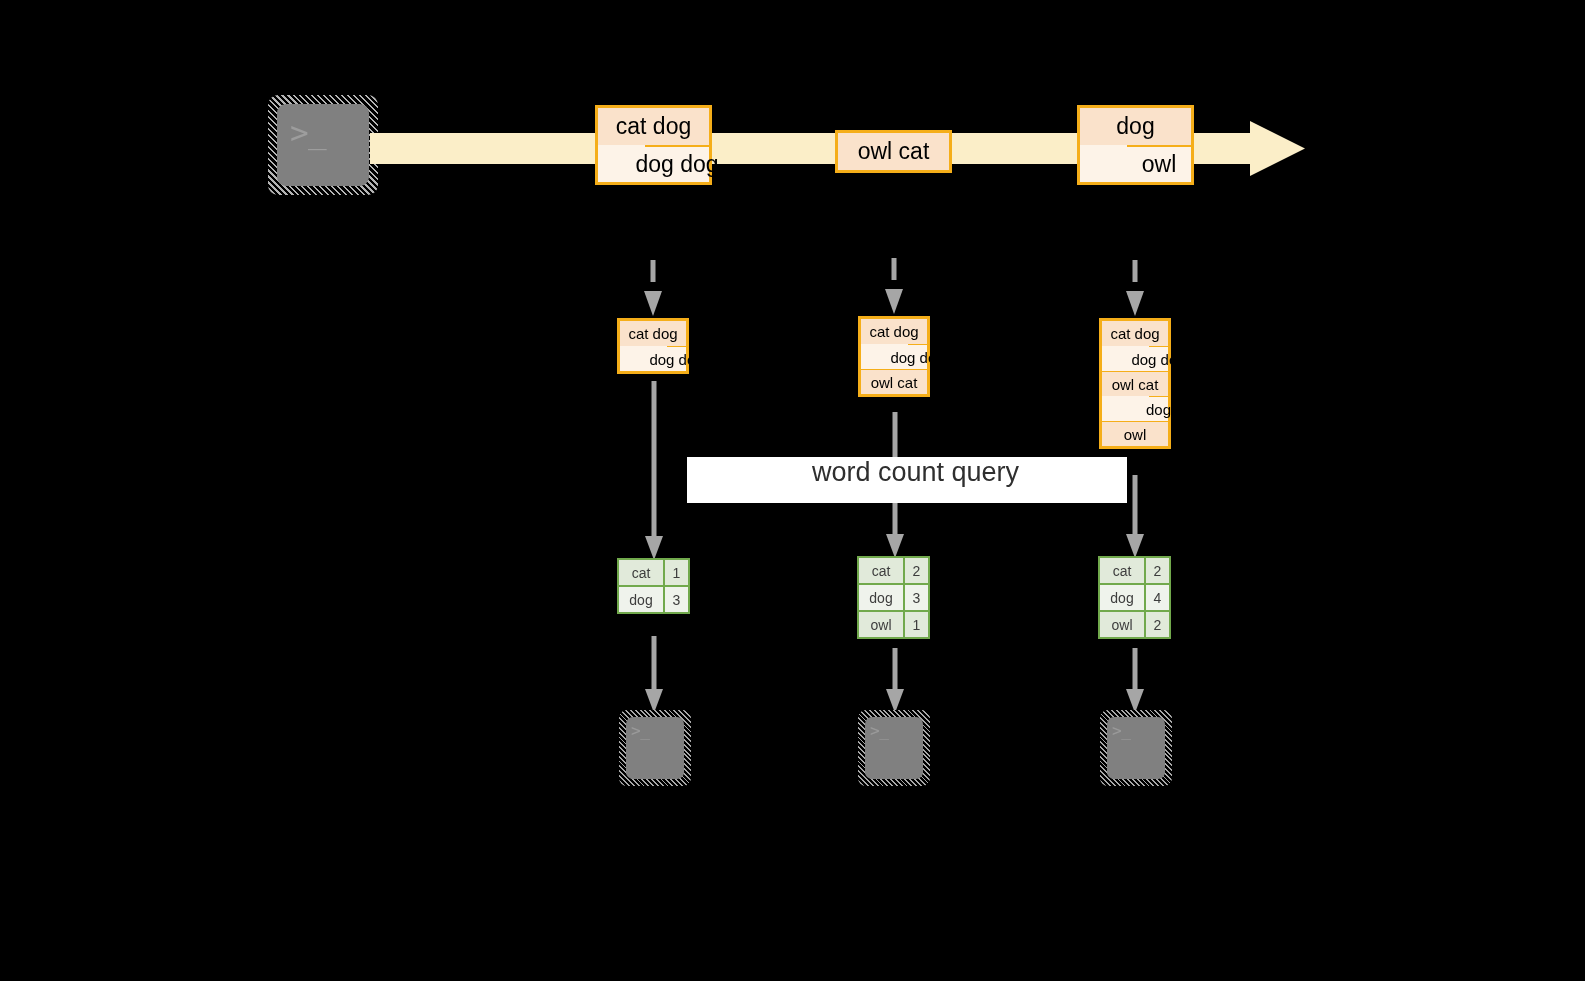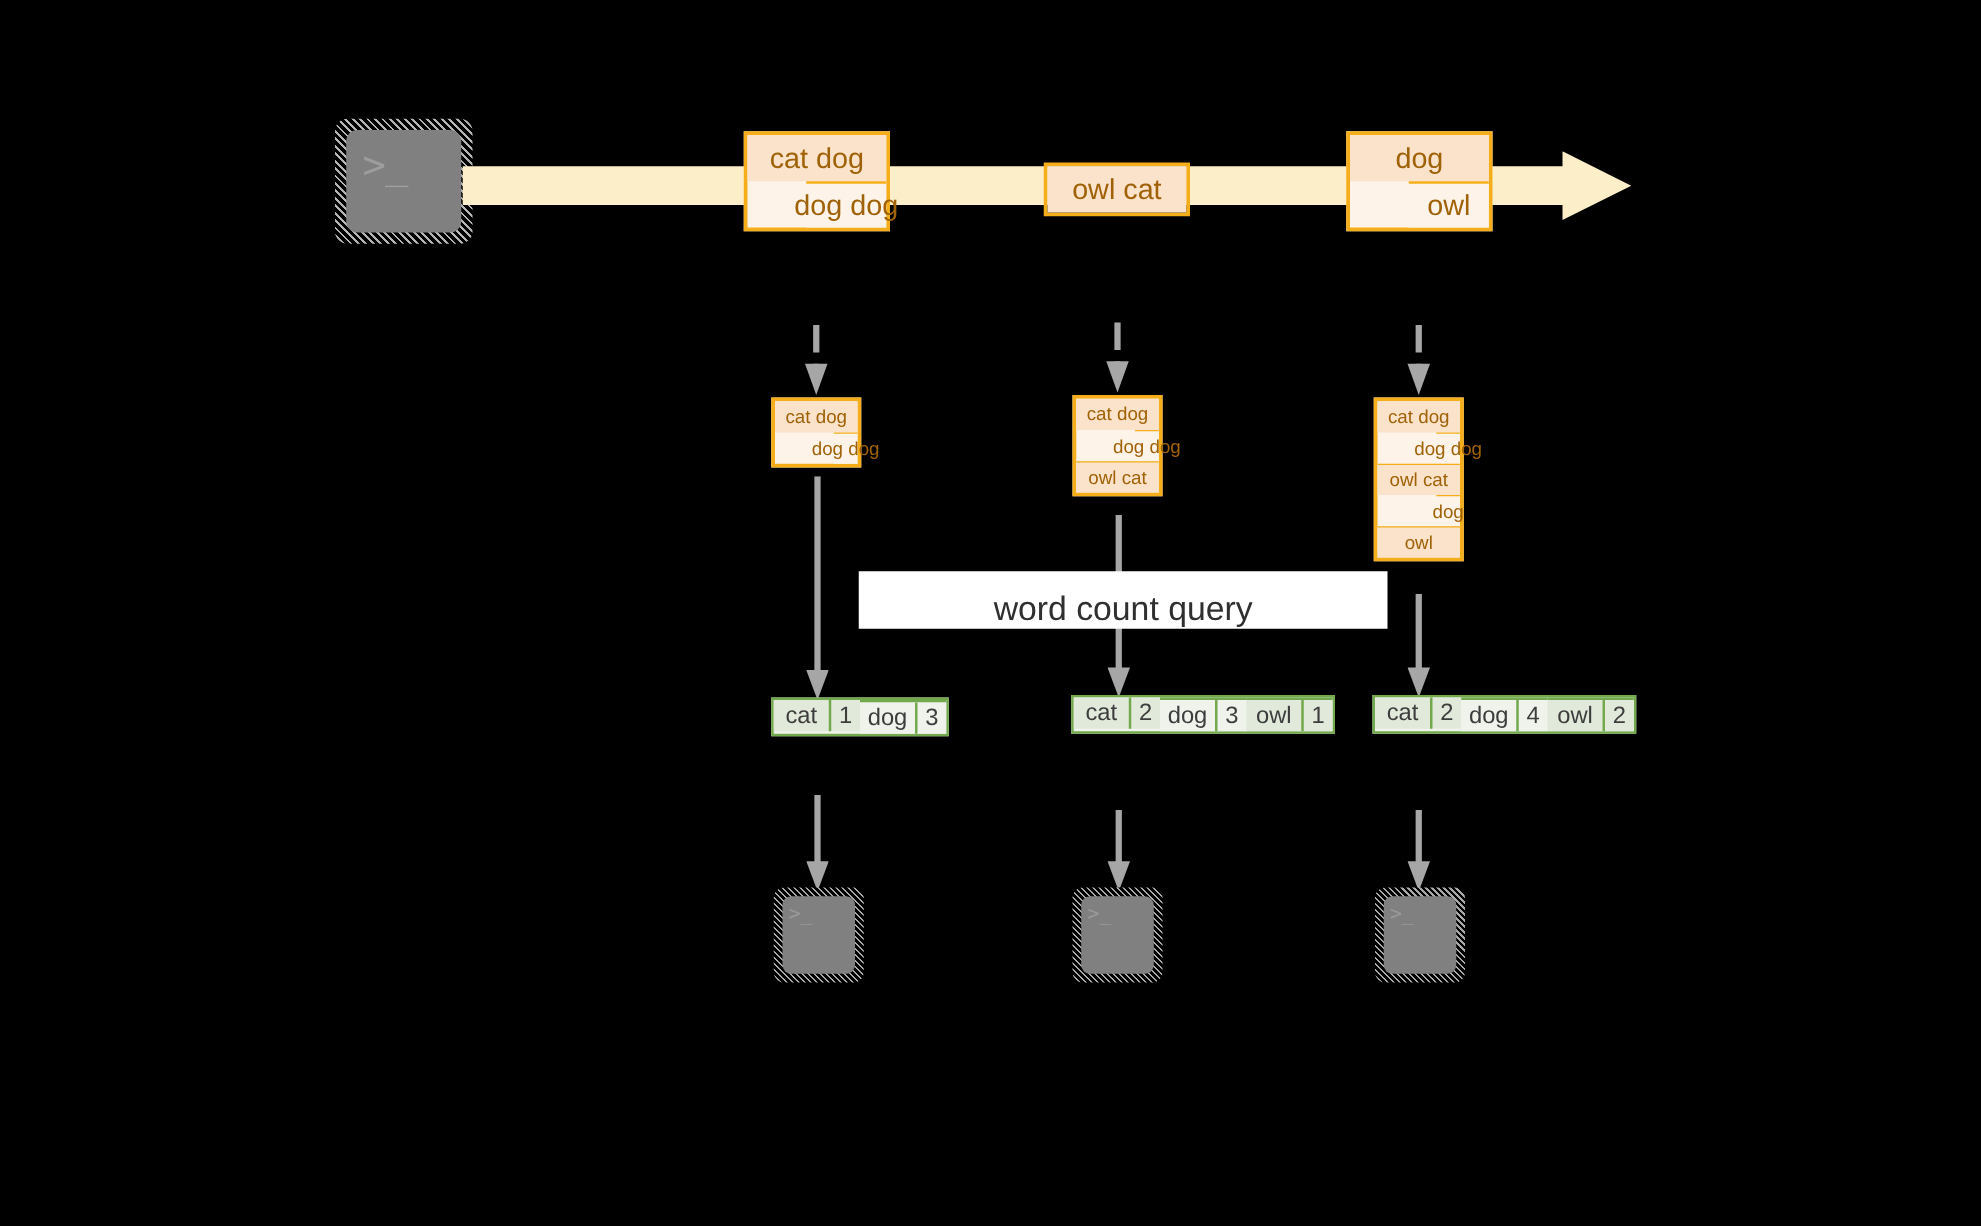--- a/index.html
+++ b/index.html
@@ -79,21 +79,21 @@
     border: 3px solid #f5ae19;
     background: #fdf3e8;
     display: flex;
     flex-direction: column;
   }
   .recbox .row {
     box-sizing: border-box;
     display: flex;
     align-items: center;
     justify-content: center;
-    color: #a16207;
+    color: #000000;
     white-space: nowrap;
   }
   .recbox .row.shade-a { background: #fae2cb; }
   .recbox .row.shade-b { background: #fdf3e8; margin-left: 47px; }
   .recbox .row + .row { border-top: 2px solid #f5ae19; }
 
   
   .recbox.top { font-size: 23px; }
   .recbox.top .row { height: 37px; }
   .recbox.top1 { left: 595px; top: 105px; width: 117px; }
@@ -108,22 +108,22 @@
   .recbox.stack2 { left: 858px; top: 316px; width: 72px; }
   .recbox.stack3 { left: 1099px; top: 318px; width: 72px; }
 
   
   .greentab {
     position: absolute;
     box-sizing: border-box;
     border: 2.5px solid #71a94c;
     background: #eff3ec;
     display: flex;
-    flex-direction: row;
-    font-size: 19px;
+    flex-direction: column;
+    font-size: 14px;
     justify-content: center;
   }
   .greentab .grow {
     display: flex;
     height: 25px;
   }
   .greentab .grow + .grow { border-top: 2px solid #71a94c; }
   .greentab .grow.shade-a .gcell { background: #e1eada; }
   .greentab .grow.shade-b .gcell { background: #eff3ec; }
   .greentab .gcell {
@@ -145,22 +145,23 @@
 
   
   .query-band {
     position: absolute;
     left: 687px;
     top: 457px;
     width: 423px;
     height: 46px;
     background: #ffffff;
     display: flex;
-    align-items: flex-end;
+    align-items: flex-start;
     justify-content: center;
+    padding-left: 17px;
   }
   .query-band .label {
     font-size: 27px;
     color: #2f2f2f;
     white-space: nowrap;
   }
 </style>
 </head>
 <body>
 

